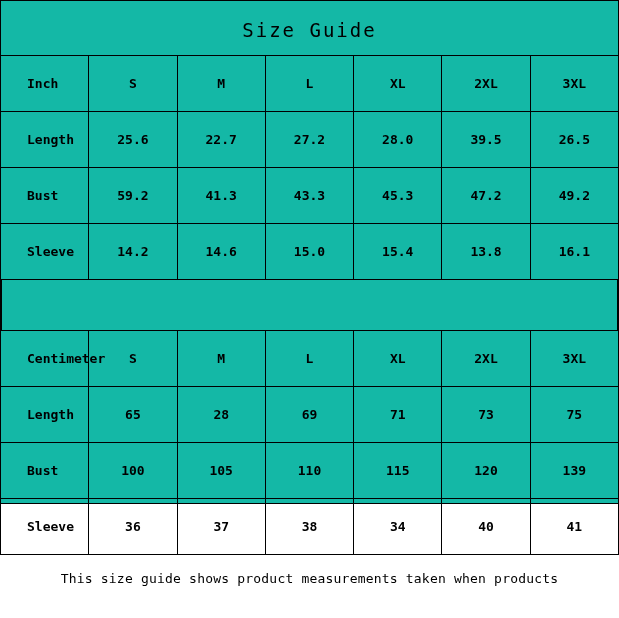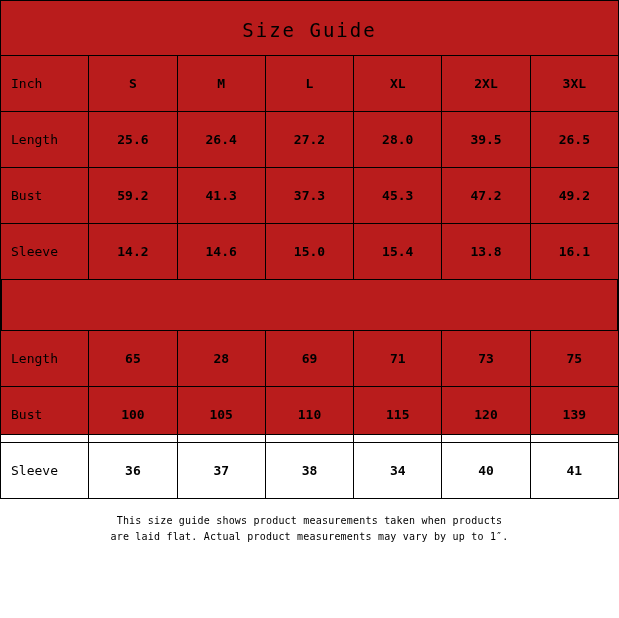--- a/index.html
+++ b/index.html
@@ -10,24 +10,24 @@
   body {
     width: 619px;
     height: 618px;
     font-family: "DejaVu Sans Mono", monospace;
     color: #000000;
     overflow: hidden;
   }
   .page {
     position: relative;
     width: 619px;
-    height: 435px;
+    height: 504px;
     box-sizing: border-box;
     border: 1px solid #000000;
-    background: #b91c1c;
+    background: #14b8a6;
   }
   .title {
     text-align: center;
     font-size: 19px;
     letter-spacing: 2px;
     padding-top: 18px;
     padding-bottom: 14px;
     font-weight: normal;
   }
   table.size-table {
@@ -38,43 +38,43 @@
   table.size-table td {
     border: 1px solid #000000;
     height: 55px;
     text-align: center;
     font-size: 13px;
     font-weight: bold;
     padding: 0;
   }
   table.size-table td.unit-cell,
   table.size-table td.row-label {
-    font-weight: normal;
-    padding-left: 10px;
+    font-weight: bold;
+    padding-left: 26px;
     text-align: left;
   }
   table.size-table td.val {
     font-weight: bold;
   }
   table.size-table td.head {
     font-weight: bold;
   }
   .spacer {
     height: 50px;
     border-left: 1px solid #000;
     border-right: 1px solid #000;
     box-sizing: border-box;
   }
   .tbl-wrap {
     margin-left: -1px;
     margin-right: -1px;
   }
   .footnote {
     text-align: center;
-    font-size: 10px;
+    font-size: 13px;
     line-height: 1.55;
     padding: 14px 22px 0 22px;
     letter-spacing: 0.2px;
   }
   .footnote div { white-space: nowrap; }
 </style>
 </head>
 <body>
 
 <div class="page">
@@ -89,31 +89,31 @@
           <td class="head">S</td>
           <td class="head">M</td>
           <td class="head">L</td>
           <td class="head">XL</td>
           <td class="head">2XL</td>
           <td class="head">3XL</td>
         </tr>
         <tr>
           <td class="row-label">Length</td>
           <td class="val">25.6</td>
-          <td class="val">26.4</td>
+          <td class="val">22.7</td>
           <td class="val">27.2</td>
           <td class="val">28.0</td>
           <td class="val">39.5</td>
           <td class="val">26.5</td>
         </tr>
         <tr>
           <td class="row-label">Bust</td>
           <td class="val">59.2</td>
           <td class="val">41.3</td>
-          <td class="val">37.3</td>
+          <td class="val">43.3</td>
           <td class="val">45.3</td>
           <td class="val">47.2</td>
           <td class="val">49.2</td>
         </tr>
         <tr>
           <td class="row-label">Sleeve</td>
           <td class="val">14.2</td>
           <td class="val">14.6</td>
           <td class="val">15.0</td>
           <td class="val">15.4</td>
@@ -122,20 +122,29 @@
         </tr>
       </tbody>
     </table>
   </div>
 
   <div class="spacer"></div>
 
   <div class="tbl-wrap">
     <table class="size-table">
       <tbody>
+        <tr>
+          <td class="unit-cell">Centimeter</td>
+          <td class="head">S</td>
+          <td class="head">M</td>
+          <td class="head">L</td>
+          <td class="head">XL</td>
+          <td class="head">2XL</td>
+          <td class="head">3XL</td>
+        </tr>
         <tr>
           <td class="row-label">Length</td>
           <td class="val">65</td>
           <td class="val">28</td>
           <td class="val">69</td>
           <td class="val">71</td>
           <td class="val">73</td>
           <td class="val">75</td>
         </tr>
         <tr>
@@ -155,16 +164,15 @@
           <td class="val">34</td>
           <td class="val">40</td>
           <td class="val">41</td>
         </tr>
       </tbody>
     </table>
   </div>
 
   <div class="footnote">
     <div>This size guide shows product measurements taken when products</div>
-    <div>are laid flat. Actual product measurements may vary by up to 1″.</div>
   </div>
 
 </div>
 
 </body></html>

